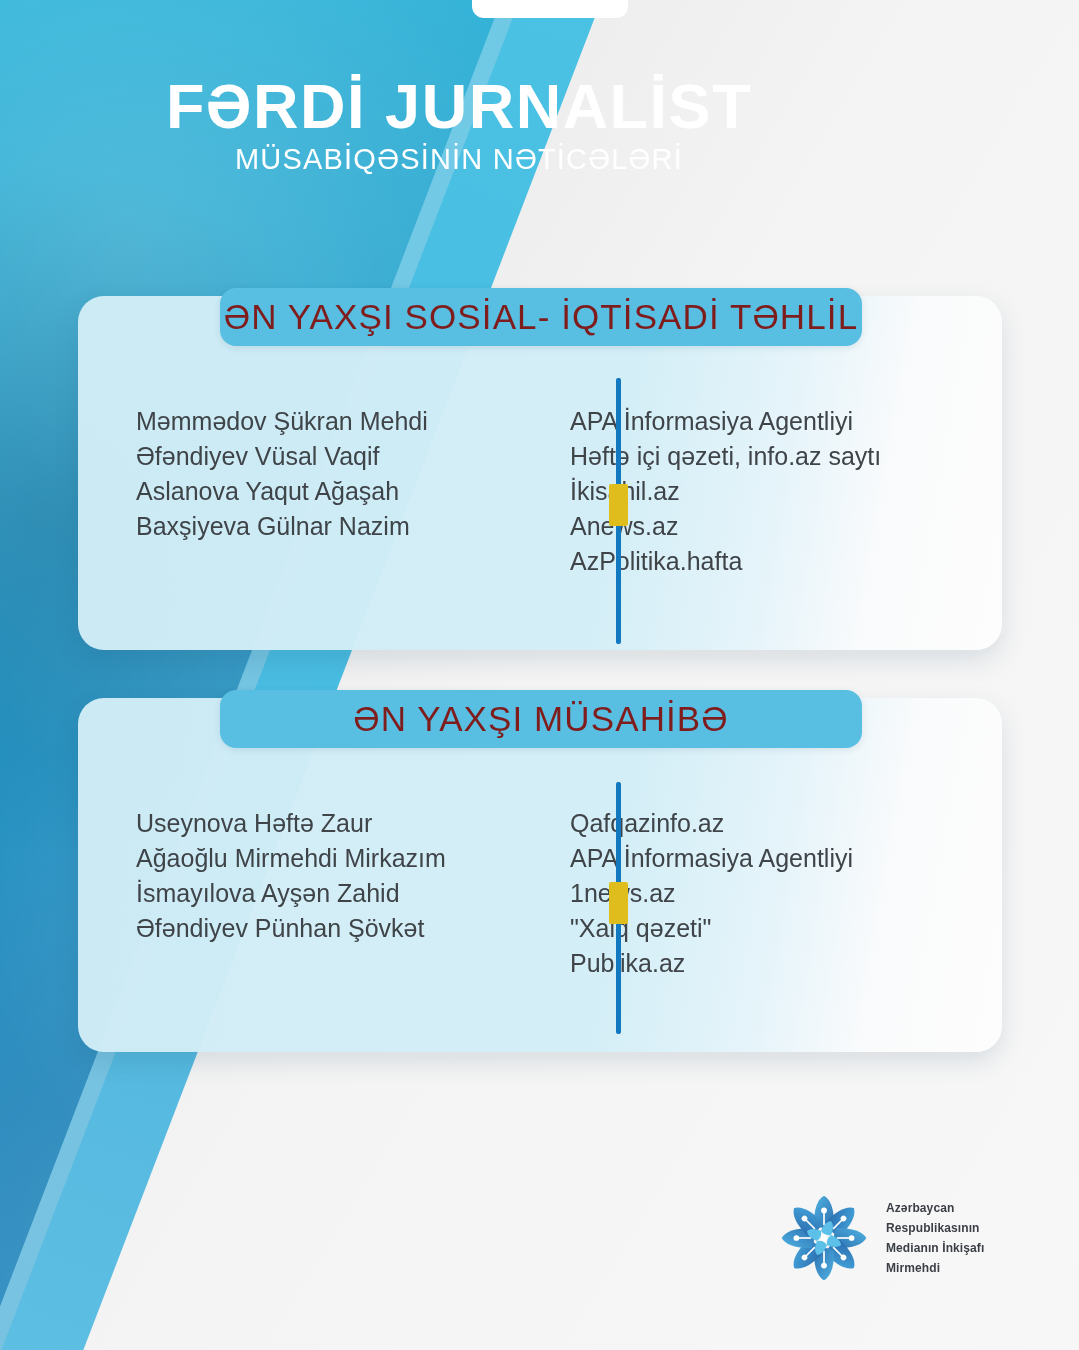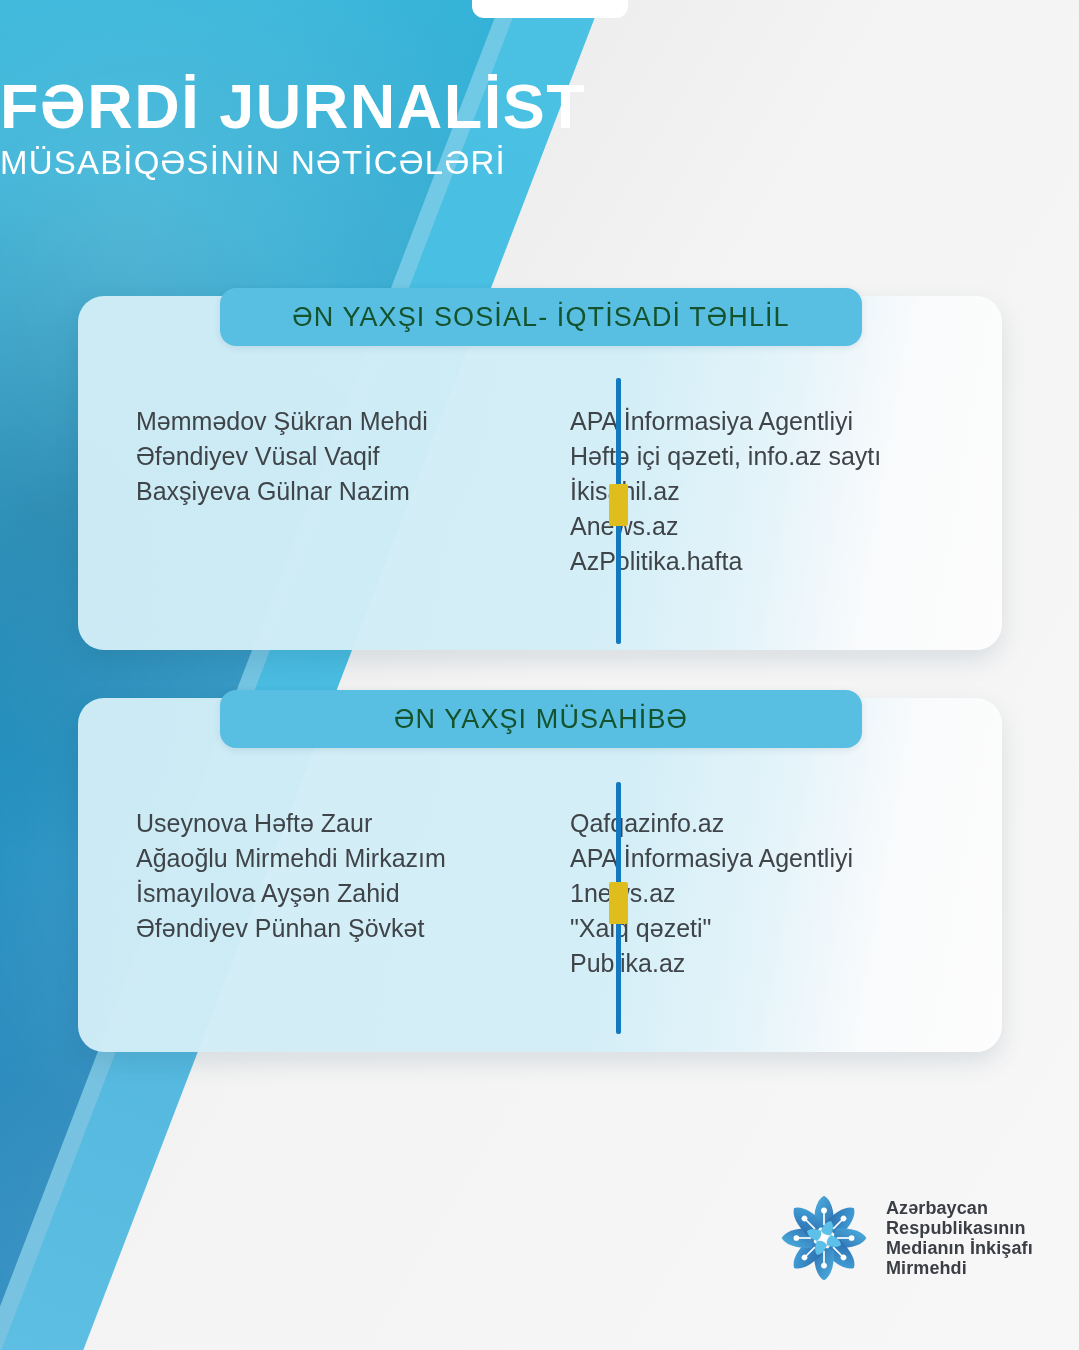--- a/index.html
+++ b/index.html
@@ -56,37 +56,38 @@
     background: #ffffff;
     border-radius: 0 0 12px 12px;
     z-index: 40;
   }
 
   
   .headline {
     position: absolute;
     left: 0; top: 74px;
     width: 918px;
+    text-align: center;
     z-index: 30;
     pointer-events: none;
   }
   .headline .l1 {
     display: block;
     color: #ffffff;
     font-weight: 800;
     font-size: 63px;
     letter-spacing: 1.5px;
     line-height: 1.02;
     text-transform: uppercase;
   }
   .headline .l2 {
     display: block;
     color: #ffffff;
     font-weight: 400;
-    font-size: 33px;
+    font-size: 29px;
     letter-spacing: 1.2px;
     line-height: 1.5;
     text-transform: uppercase;
   }
 
   
   .card {
     position: absolute;
     left: 78px;
     width: 924px;
@@ -106,22 +107,22 @@
   .card-header {
     position: absolute;
     left: 142px; top: -8px;
     width: 642px; height: 58px;
     background: #59bfe2;
     border-radius: 16px;
     display: flex; align-items: center; justify-content: center;
     box-shadow: 0 2px 7px rgba(20,60,90,0.10);
   }
   .card-header .ct {
-    color: #14532d;
-    font-size: 27px;
+    color: #7f1d1d;
+    font-size: 35px;
     font-weight: 400;
     letter-spacing: 1.1px;
     text-transform: uppercase;
     white-space: nowrap;
   }
 
   .card-body {
     position: absolute;
     left: 0; top: 74px;
     width: 100%;
@@ -161,21 +162,21 @@
   
   .logo-block {
     position: absolute;
     left: 778px; top: 1192px;
     display: flex; align-items: center; gap: 16px;
     z-index: 25;
   }
   .logo-mark { width: 92px; height: 92px; flex: 0 0 92px; }
   .logo-text {
     color: #3b3f45;
-    font-size: 18px;
+    font-size: 12px;
     font-weight: 700;
     line-height: 20px;
     letter-spacing: 0.1px;
   }
   .logo-text div { white-space: nowrap; }
 </style>
 </head>
 <body>
 
 <div id="poster">
@@ -192,20 +193,21 @@
   </div>
 
   <div class="card" id="card-1">
     <div class="card-header">
       <span class="ct">ƏN YAXŞI SOSİAL- İQTİSADİ TƏHLİL</span>
     </div>
     <div class="card-body">
       <div class="col col-left">
         <div class="row">Məmmədov Şükran Mehdi</div>
         <div class="row">Əfəndiyev Vüsal Vaqif</div>
+        <div class="row">Aslanova Yaqut Ağaşah</div>
         <div class="row">Baxşiyeva Gülnar Nazim</div>
       </div>
       <div class="col col-right">
         <div class="row">APA İnformasiya Agentliyi</div>
         <div class="row">Həftə içi qəzeti, info.az saytı</div>
         <div class="row">İkisahil.az</div>
         <div class="row">Anews.az</div>
         <div class="row">AzPolitika.hafta</div>
       </div>
     </div>

